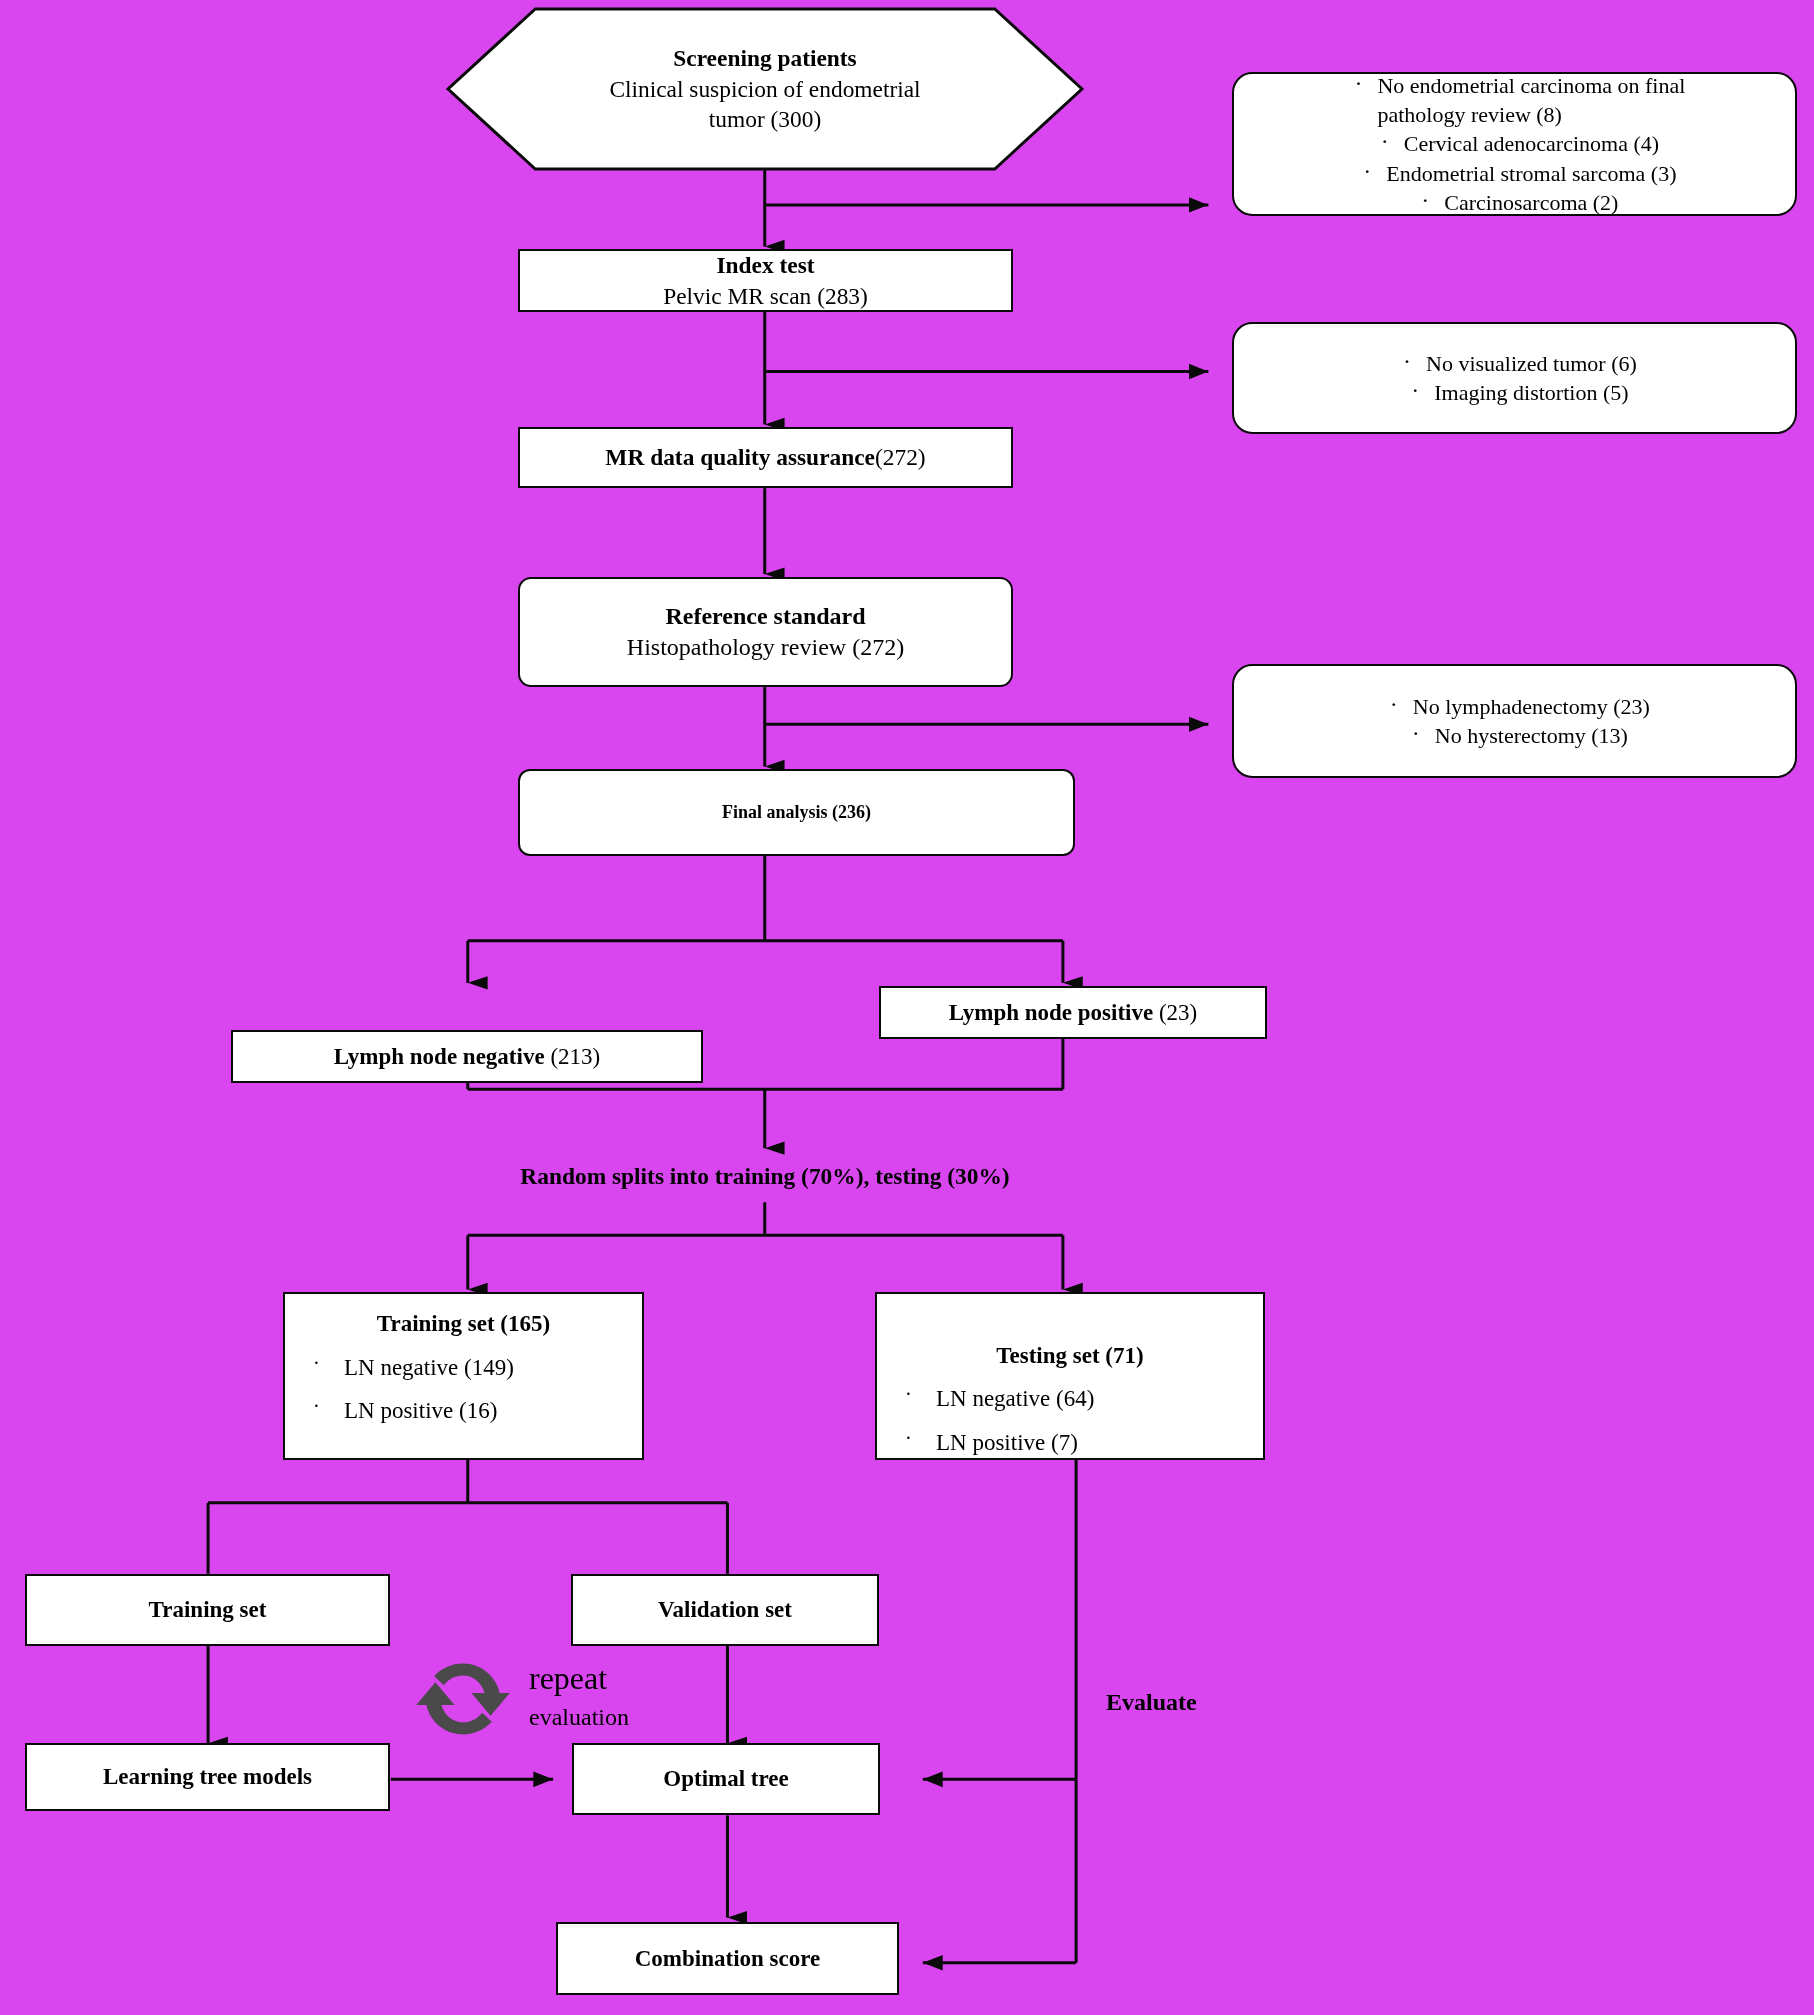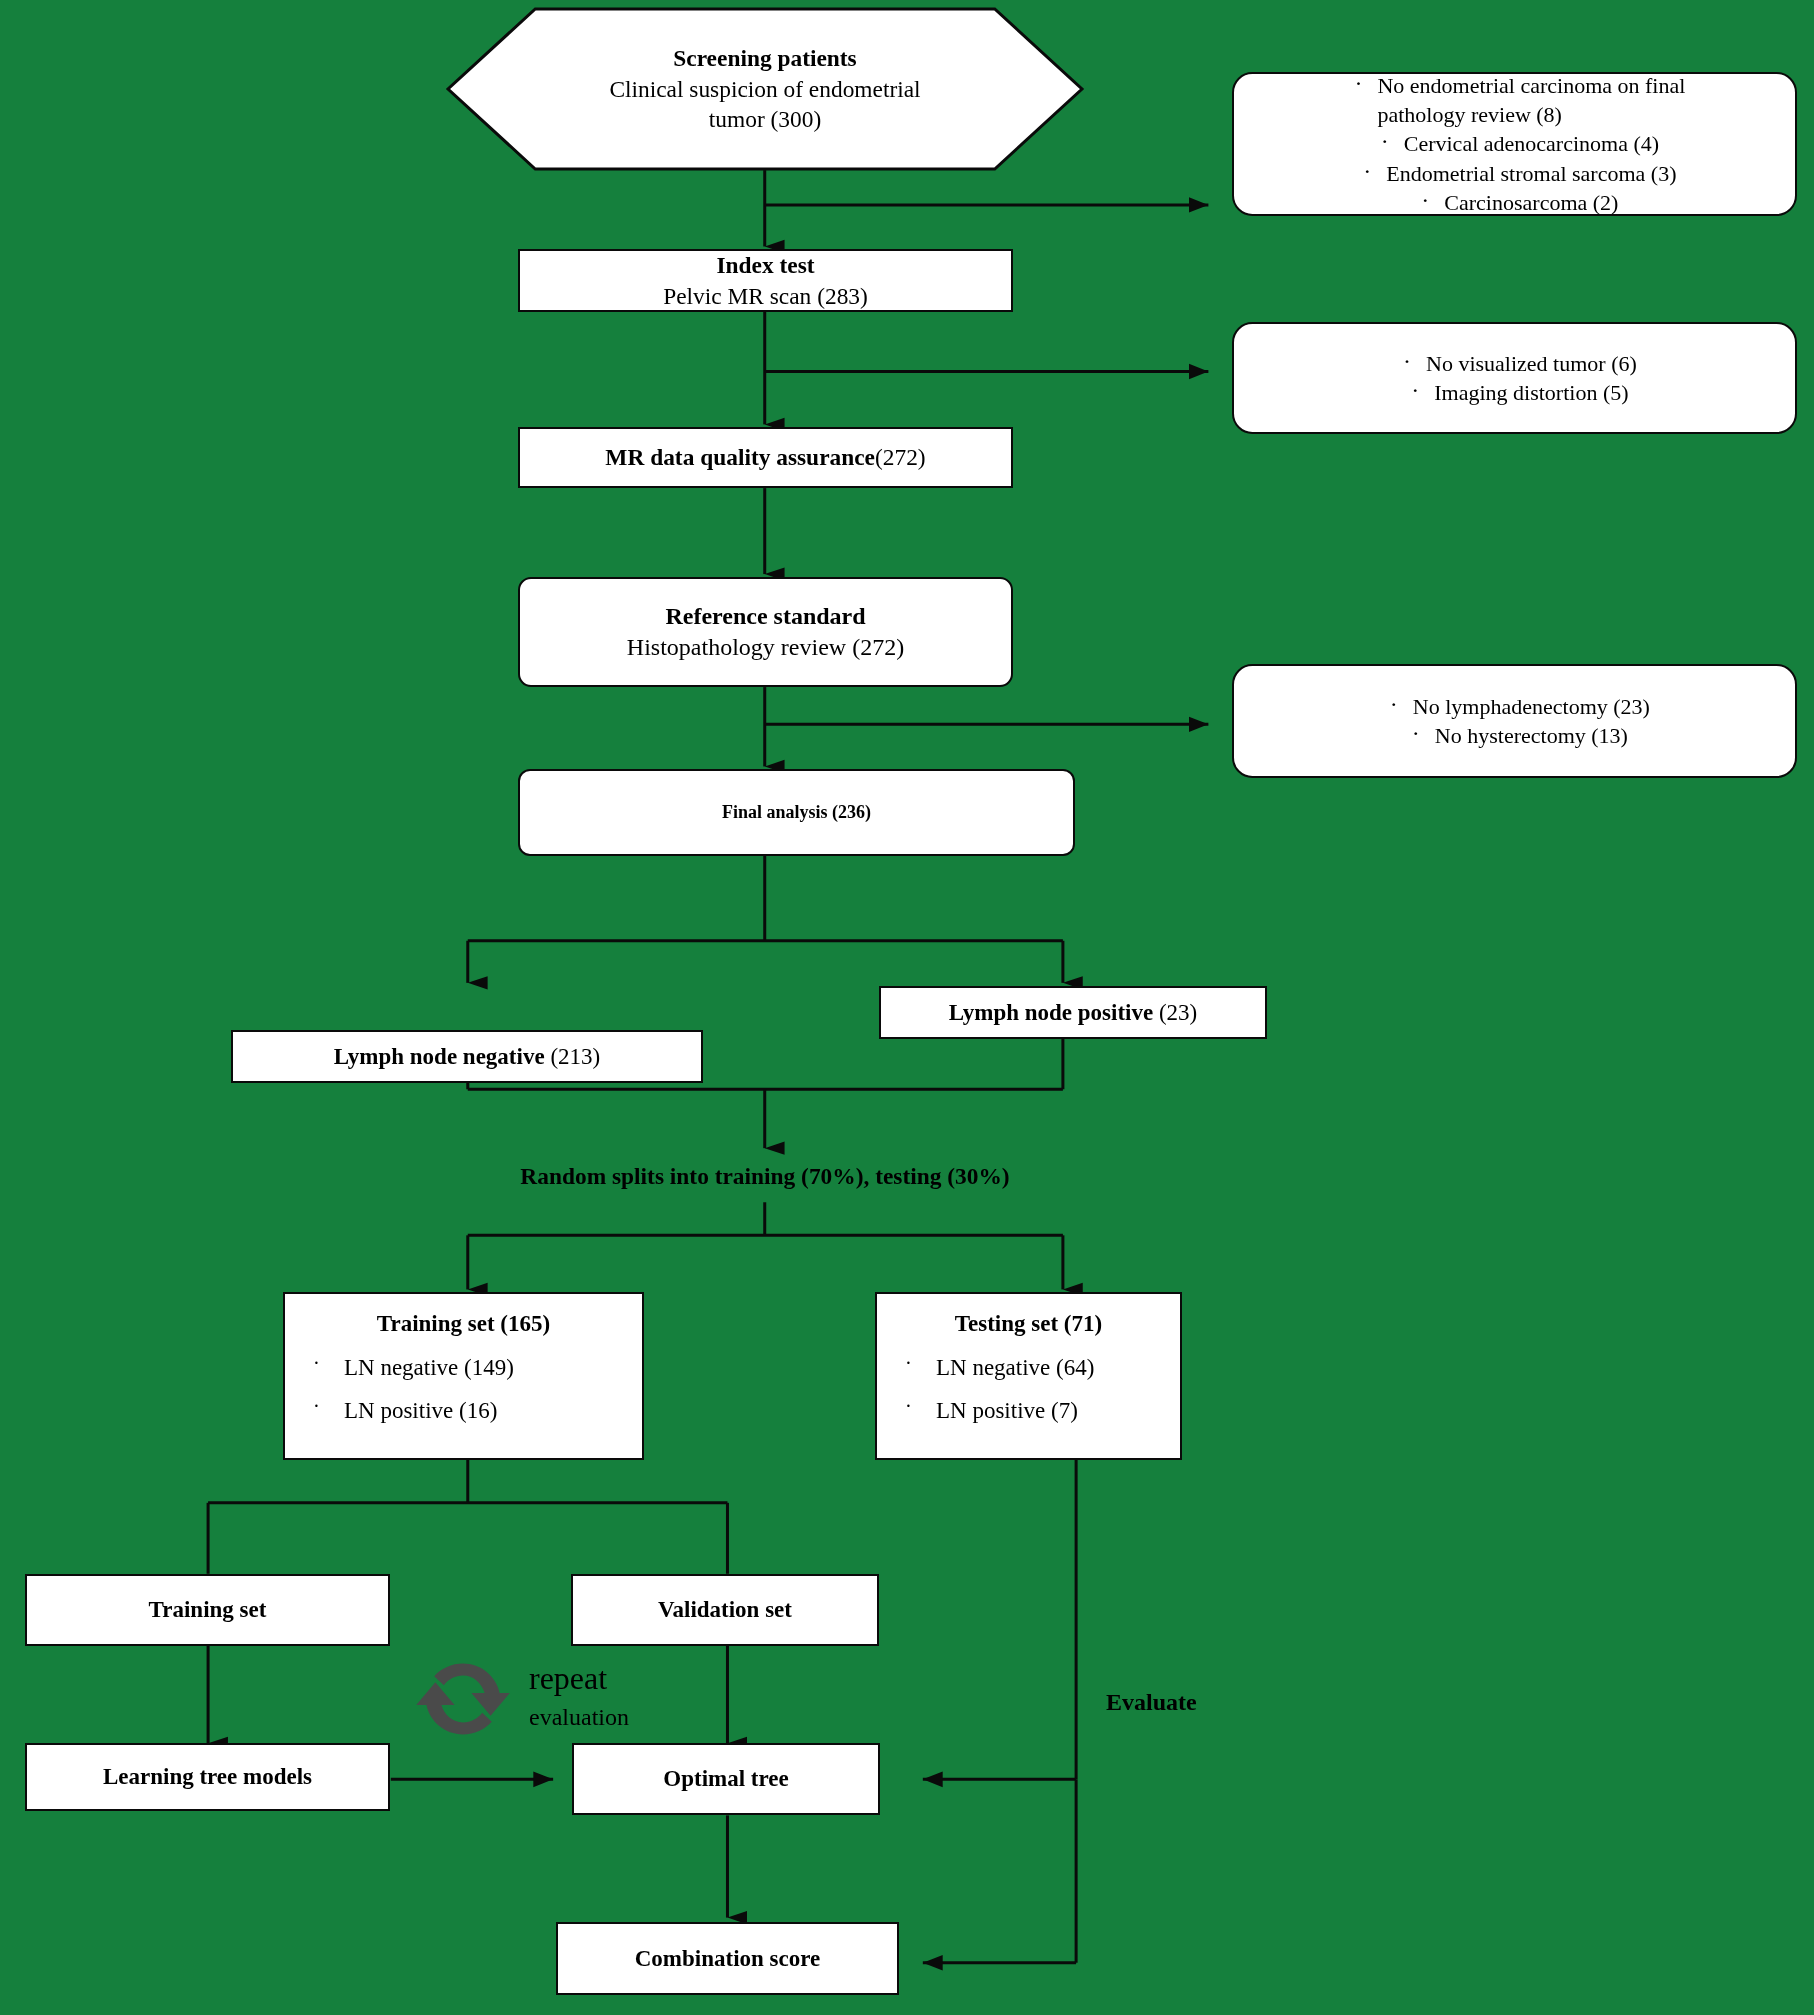--- a/index.html
+++ b/index.html
@@ -4,21 +4,21 @@
 <style>
   html, body {
     margin: 0;
     padding: 0;
     background: #ffffff;
   }
   #canvas {
     position: relative;
     width: 1815px;
     height: 2015px;
-    background: #15803d;
+    background: #d946ef;
     font-family: "Liberation Serif", "DejaVu Serif", serif;
     color: #000000;
     overflow: hidden;
   }
   svg.edges {
     position: absolute;
     left: 0; top: 0;
     width: 1815px;
     height: 2015px;
     pointer-events: none;
@@ -286,21 +286,21 @@
         <span class="dot">·</span>
         <span class="txt t-reg">LN negative (149)</span>
       </div>
       <div class="blt">
         <span class="dot">·</span>
         <span class="txt t-reg">LN positive (16)</span>
       </div>
     </div>
   </div>
 
-  <div class="setbox" style="left:875px; top:1292px; width:307px; height:168px; font-size:23px; padding:17px 0 0 0;">
+  <div class="setbox" style="left:875px; top:1292px; width:390px; height:168px; font-size:23px; padding:17px 0 0 0;justify-content:flex-end;">
     <div class="title">Testing set (71)</div>
     <div class="sublist" style="padding:15.6px 0 0 28px;">
       <div class="blt" style="margin-bottom:13.2px;">
         <span class="dot">·</span>
         <span class="txt t-reg">LN negative (64)</span>
       </div>
       <div class="blt">
         <span class="dot">·</span>
         <span class="txt t-reg">LN positive (7)</span>
       </div>

